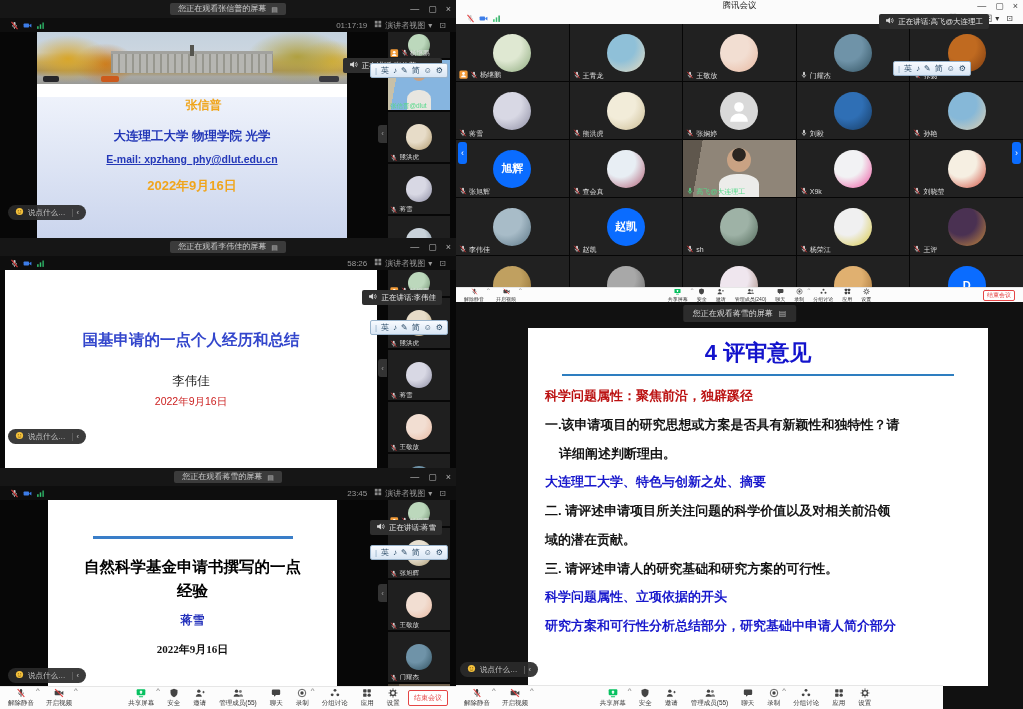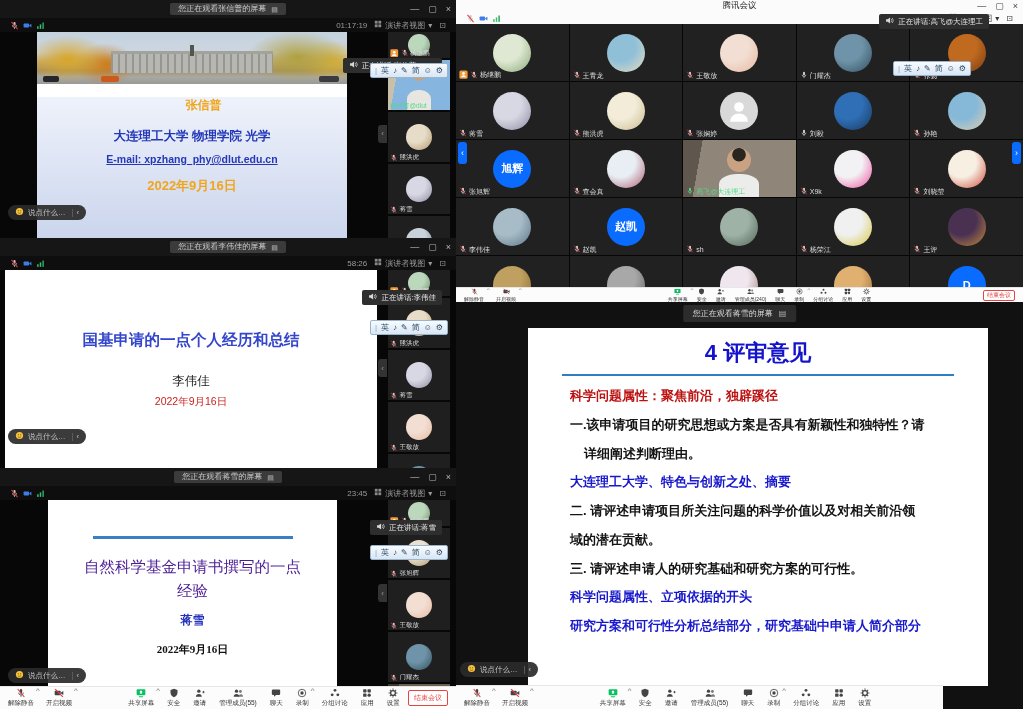--- a/index.html
+++ b/index.html
@@ -45,21 +45,21 @@
   .s1date{margin-top:12px;font-size:13px;font-weight:bold;color:#f0a51c;}
   
   .slide2{text-align:center;}
   .s2title{margin-top:60px;font-size:15.5px;font-weight:bold;color:#3346cc;}
   .s2name{margin-top:22px;font-size:12.5px;color:#222;}
   .s2org{margin-top:20px;font-size:11px;font-weight:bold;color:#cc2020;}
   .s2date{margin-top:5px;font-size:10.5px;color:#cc2020;}
   
   .slide3{text-align:center;}
   .hr3{width:200px;height:2.5px;background:#3a7ec8;margin:36px auto 0;}
-  .s3title{margin-top:16px;font-size:15.5px;font-weight:normal;color:#4c1d95;line-height:1.6;}
+  .s3title{margin-top:16px;font-size:15.5px;font-weight:bold;color:#000000;line-height:1.6;}
   .s3name{margin-top:8px;font-size:12px;font-weight:bold;color:#2330bb;}
   .s3dept{margin-top:9px;font-size:13px;font-weight:bold;color:#2330bb;}
   .s3date{margin-top:13px;font-size:11px;color:#111;font-family:"Liberation Serif","DejaVu Serif",serif;font-weight:bold;}
   
   .strip{position:absolute;right:6px;top:0;width:62px;display:flex;flex-direction:column;gap:2px;z-index:4;}
   .thumb{height:50px;background:#1f1f1f;position:relative;flex:none;display:flex;align-items:center;justify-content:center;}
   .thumb.partial{height:26px;}
   .thumb .nm{position:absolute;left:2px;bottom:1px;}
   .nm{display:flex;align-items:center;gap:2px;font-size:6.5px;color:#ddd;line-height:1;white-space:nowrap;overflow:hidden;max-width:95%;}
   .nm.grn{color:#55d98a;}
@@ -95,21 +95,21 @@
   .tb-center{display:flex;align-items:center;margin:0 auto;}
   .endbtn{position:absolute;right:8px;color:#e54545;border:1px solid #e54545;border-radius:2px;background:#fff;}
   
   #w5{background:#111;}
   .tabpill{position:absolute;top:3px;left:50%;transform:translateX(-50%);background:#2c2c2c;color:#d9d9d9;font-size:8px;
      padding:3px 10px;border-radius:2px;display:flex;gap:6px;align-items:center;z-index:6;}
   .slide5{left:72px;top:26px;width:460px;height:358px;}
   .s5title{margin-top:10px;text-align:center;font-size:22px;font-weight:bold;color:#1313cc;}
   .hr5{width:392px;height:2px;background:#2e7ec0;margin:6px auto 10px;}
   .s5lines{padding:0 17px;}
-  .s5l{font-size:13px;font-weight:bold;line-height:1.56;margin-bottom:8.5px;margin-left:25px;}
+  .s5l{font-size:13px;font-weight:bold;line-height:1.56;margin-bottom:8.5px;}
   .s5l.red{color:#bb1111;} .s5l.blue{color:#1818cc;} .s5l.black{color:#141414;} .s5l.ind{padding-left:14px;}
 </style>
 </head>
 <body>
 
 <div class="col" id="colL">
 
   <section class="win" id="w1" style="height:238px">
     <div class="titlebar">
       <div class="tab">

